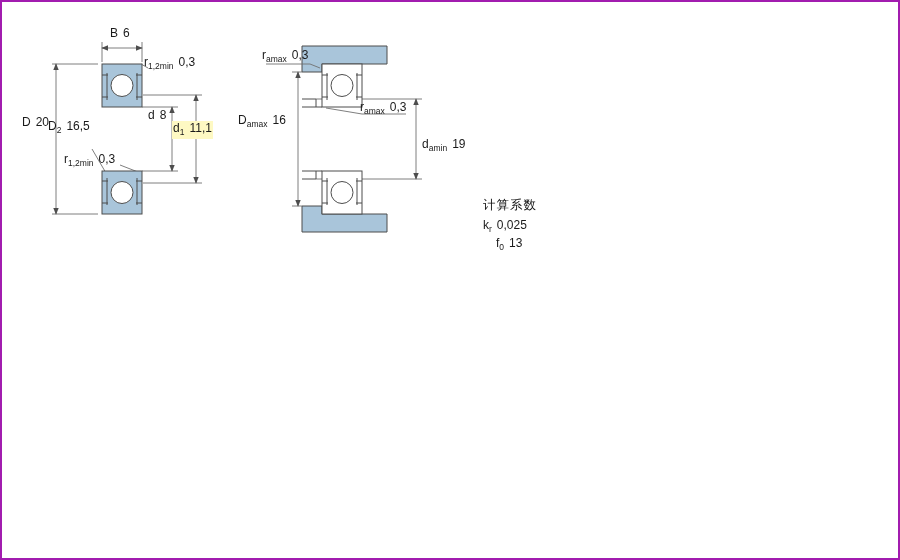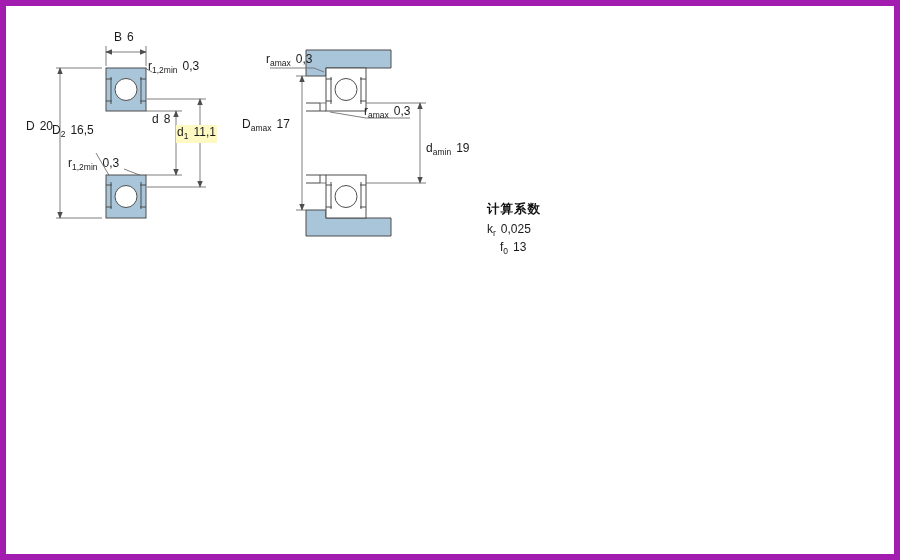--- a/index.html
+++ b/index.html
@@ -1,24 +1,24 @@
 <!DOCTYPE html>
 <html><head>
 <meta charset="utf-8">
 <style>
   *{box-sizing:border-box;margin:0;padding:0}
   html,body{background:#ffffff}
   body{font-family:"Liberation Sans",sans-serif}
-  .page{position:relative;width:900px;height:560px;background:#ffffff;border:6px solid #a21caf;overflow:hidden}
+  .page{position:relative;width:900px;height:560px;background:#ffffff;border:2px solid #a21caf;overflow:hidden}
   .page svg{position:absolute;left:0;top:0}
   .dim-label{position:absolute;font-size:12px;color:#1a1a1a;white-space:nowrap;line-height:14px}
   .dim-label sub{font-size:8.5px}
   .dim-label .val{margin-left:5px}
   .bg{background:#fef9c3;padding:0 1px}
-  .calc-title{position:absolute;font-size:12.5px;font-weight:bold;color:#111;letter-spacing:1px;white-space:nowrap}
+  .calc-title{position:absolute;font-size:12.5px;font-weight:normal;color:#111;letter-spacing:1px;white-space:nowrap}
 </style>
 </head>
 <body>
 
 <div class="page">
 
   <svg width="900" height="560" viewBox="0 0 900 560">
     <defs>
       <marker id="arr" viewBox="0 0 10 10" refX="9" refY="5" markerWidth="8" markerHeight="8" orient="auto-start-reverse">
         <path d="M0,1 L10,5 L0,9 z" fill="#4d4d4d"></path>
@@ -104,21 +104,21 @@
 
   <div class="dim-label bg" style="left:170px;top:119px">
     <span>d</span><sub>1</sub><span class="val">11,1</span>
   </div>
 
   <div class="dim-label" style="left:260px;top:46px">
     <span>r</span><sub>amax</sub><span class="val">0,3</span>
   </div>
 
   <div class="dim-label" style="left:236px;top:111px">
-    <span>D</span><sub>amax</sub><span class="val">17</span>
+    <span>D</span><sub>amax</sub><span class="val">16</span>
   </div>
 
   <div class="dim-label" style="left:358px;top:98px">
     <span>r</span><sub>amax</sub><span class="val">0,3</span>
   </div>
 
   <div class="dim-label" style="left:420px;top:135px">
     <span>d</span><sub>amin</sub><span class="val">19</span>
   </div>
 

